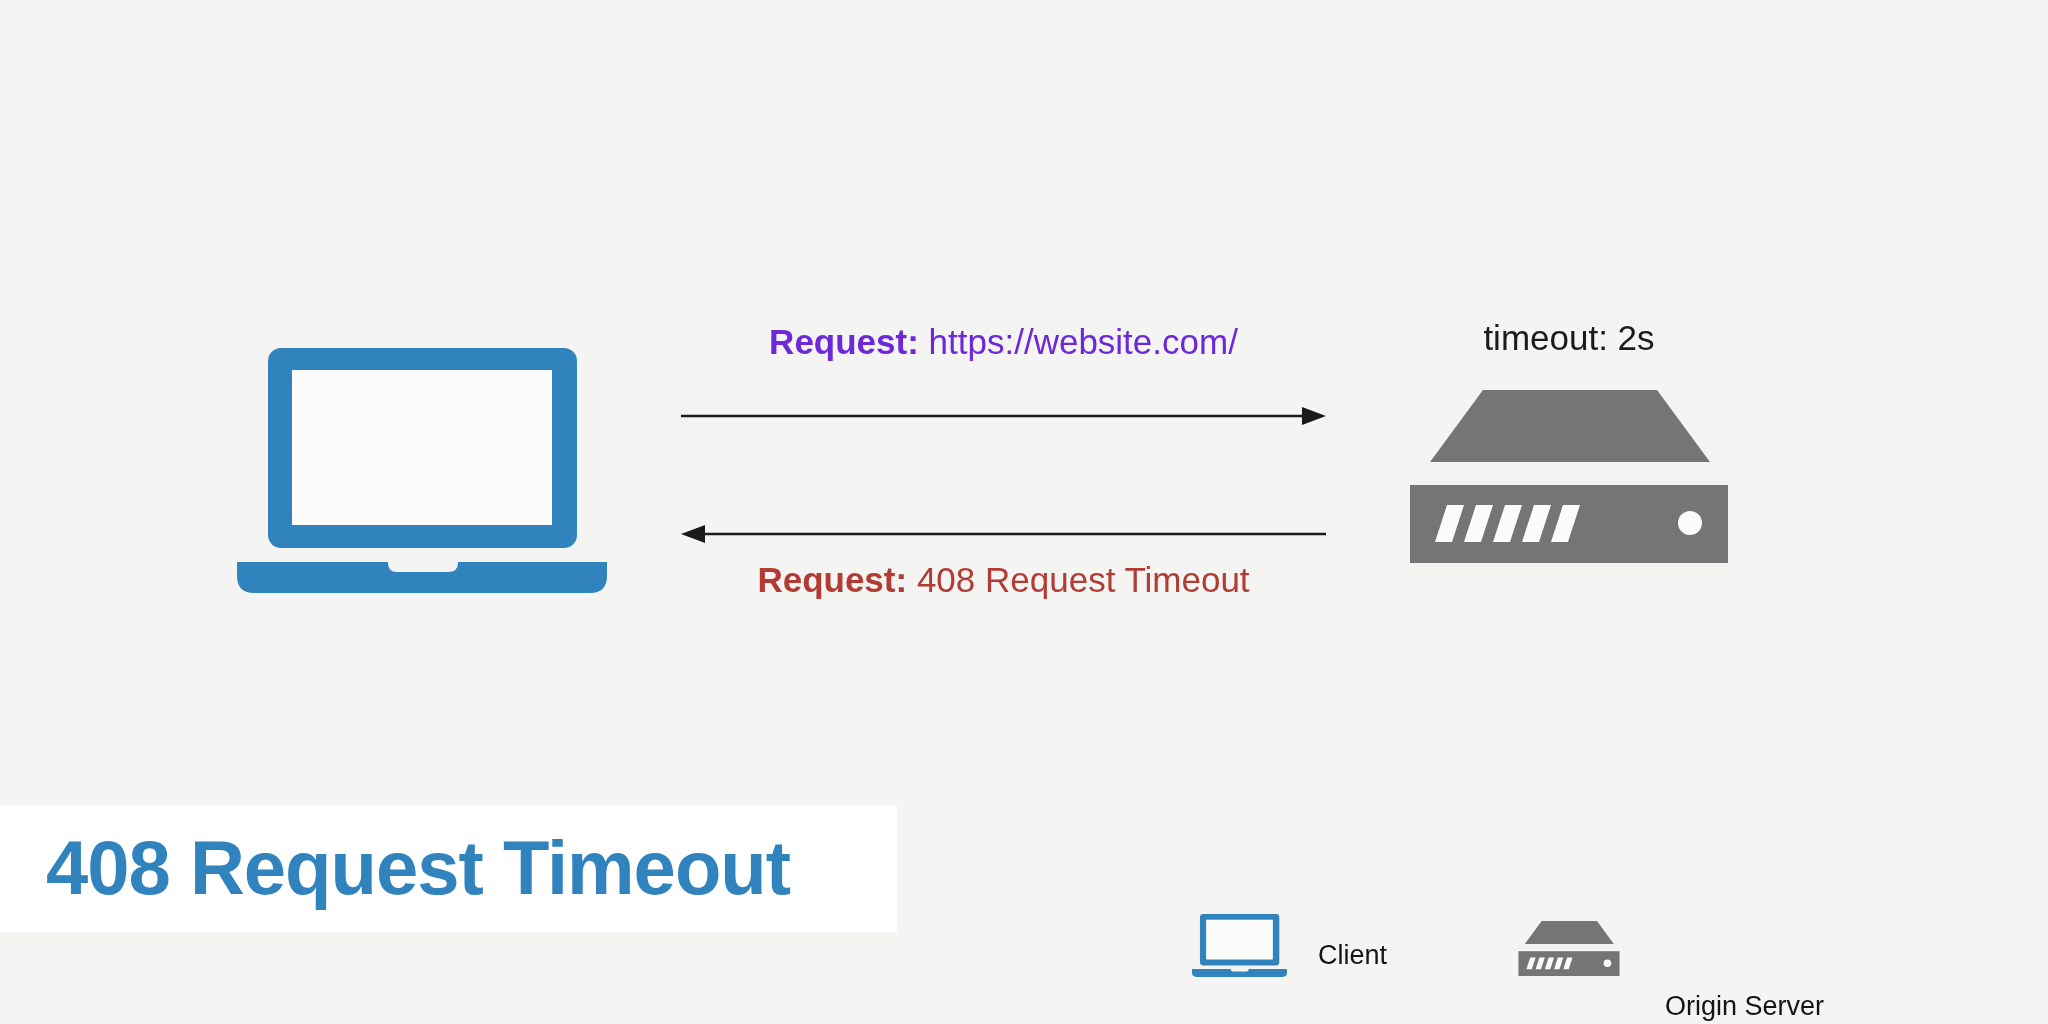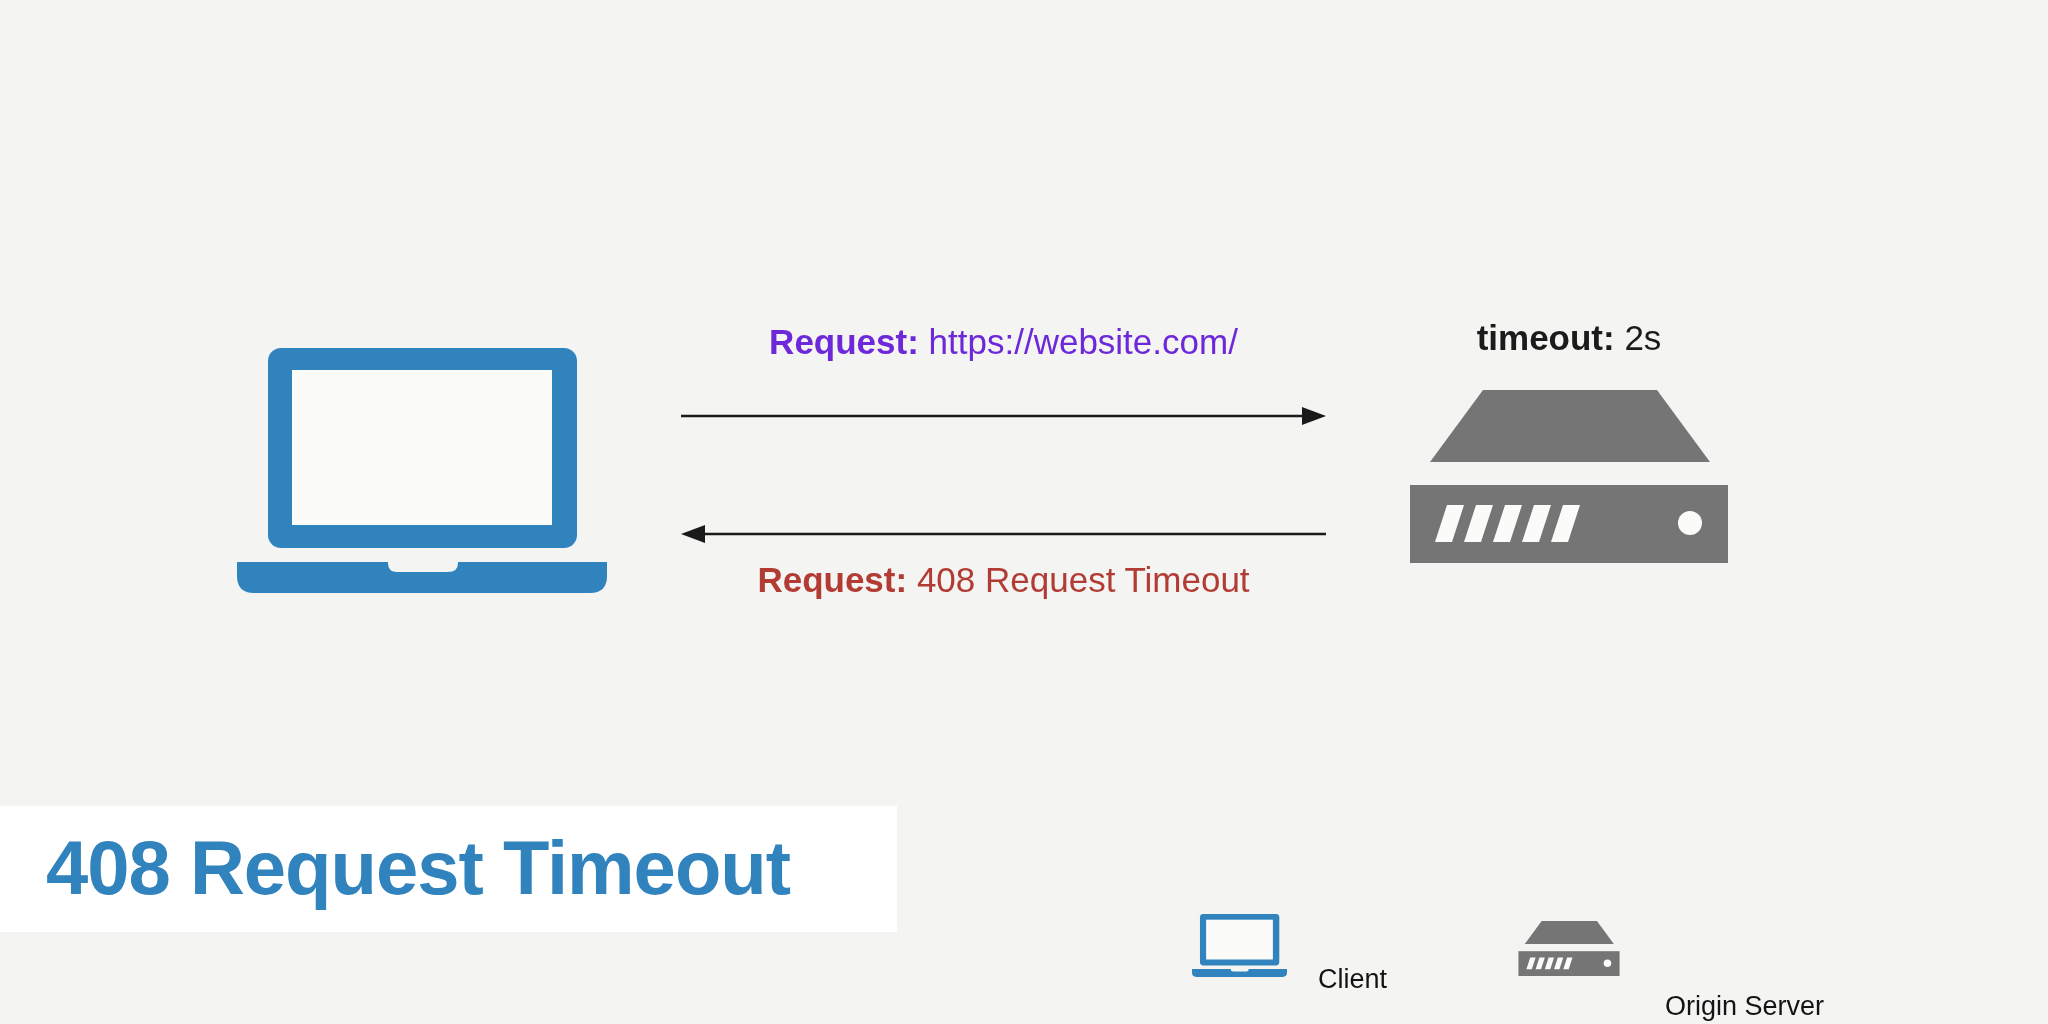--- a/index.html
+++ b/index.html
@@ -24,21 +24,21 @@
   .msg .b{font-weight:700;}
   .msg.request{top:320px;color:#6d28d9;}
   .msg.response{top:558px;color:#b23b34;}
   .timeout-note{
     position:absolute;
     left:1410px;top:316px;width:318px;
     text-align:center;
     font-size:35px;line-height:44px;
     color:#1b1b1b;white-space:nowrap;
   }
-  .timeout-note .b{font-weight:700;}
+  .timeout-note .b{font-weight:400;}
   
   .title-band{
     position:absolute;
     left:0;top:806px;width:897px;height:126px;
     background:#ffffff;
   }
   .title-band h1{
     margin:0;padding:0 0 0 46px;
     font-size:76px;line-height:124px;
     font-weight:700;letter-spacing:-1px;
@@ -102,21 +102,21 @@
     <h1>408 Request Timeout</h1>
   </div>
 
   <div>
 
     <svg class="abs" style="left:1192px;top:914px;" width="95" height="63" viewBox="0 0 370 245">
       <rect x="31" y="0" width="309" height="200" rx="13" fill="#3183bd"></rect>
       <rect x="55" y="22" width="260" height="155" fill="#fbfbfa"></rect>
       <path d="M0,214 H151 V215 Q151,224 160,224 H211 Q221,224 221,215 V214 H370 V228 Q370,245 353,245 H17 Q0,245 0,228 Z" fill="#3183bd"></path>
     </svg>
-    <span class="legend-label" style="left:1318px;top:938px;margin-top:24px;">Client</span>
+    <span class="legend-label" style="left:1318px;top:938px;">Client</span>
 
     <svg class="abs" style="left:1518px;top:921px;" width="102" height="55" viewBox="0 0 318 173">
       <polygon points="73,0 247,0 300,72 20,72" fill="#757575"></polygon>
       <rect x="0" y="95" width="318" height="78" fill="#757575"></rect>
       <path d="M25,152 L37,115 L54,115 L42,152 Z" fill="#fbfbfa"></path>
       <path d="M54,152 L66,115 L83,115 L71,152 Z" fill="#fbfbfa"></path>
       <path d="M83,152 L95,115 L112,115 L100,152 Z" fill="#fbfbfa"></path>
       <path d="M112,152 L124,115 L141,115 L129,152 Z" fill="#fbfbfa"></path>
       <path d="M141,152 L153,115 L170,115 L158,152 Z" fill="#fbfbfa"></path>
       <circle cx="280" cy="133" r="12" fill="#fbfbfa"></circle>

